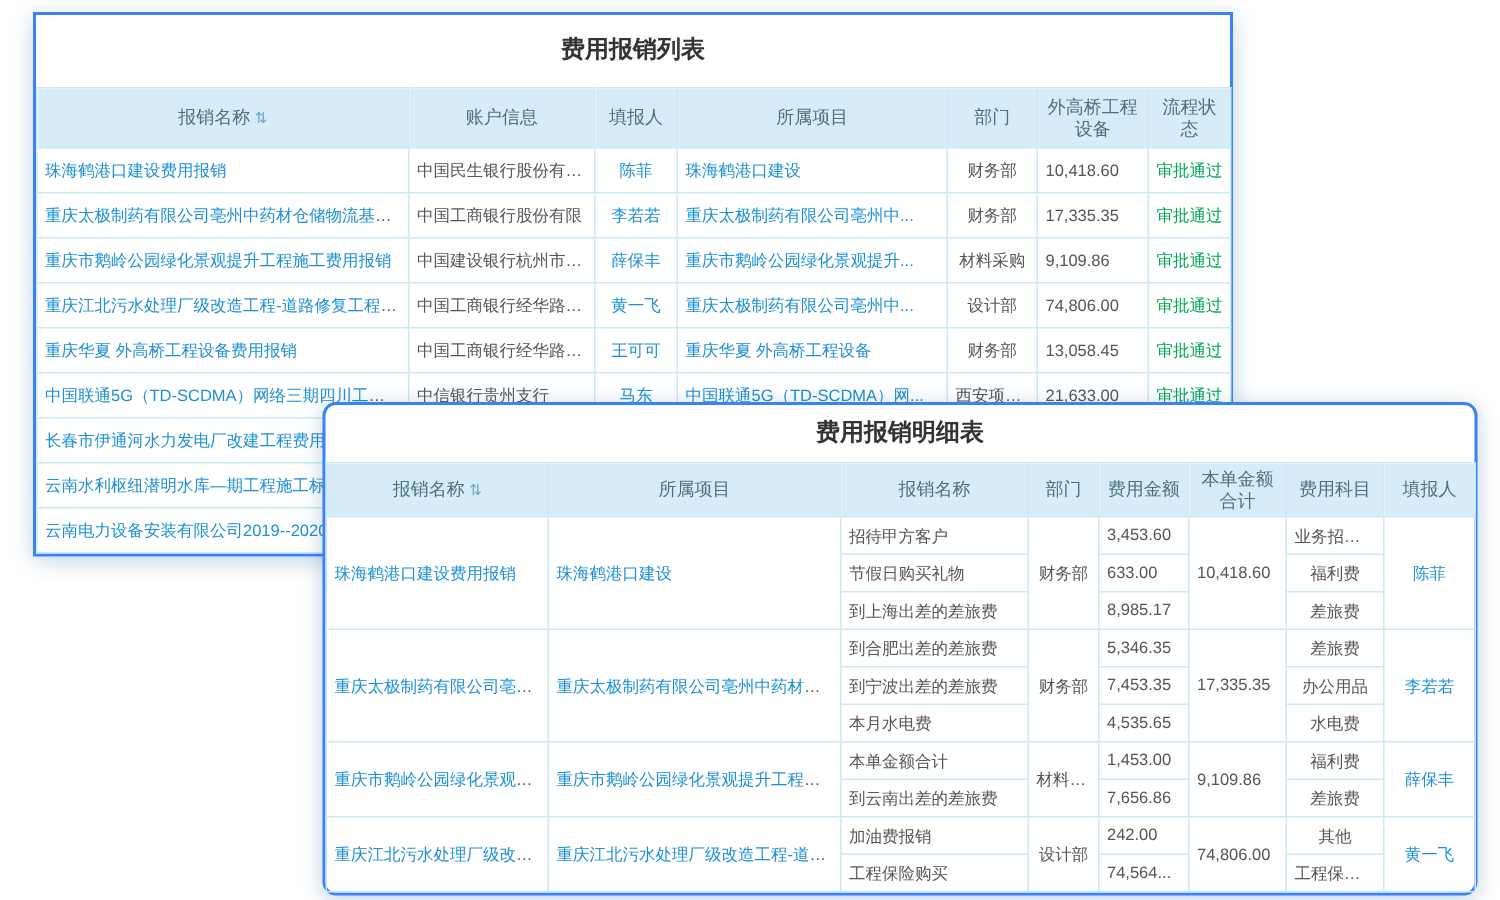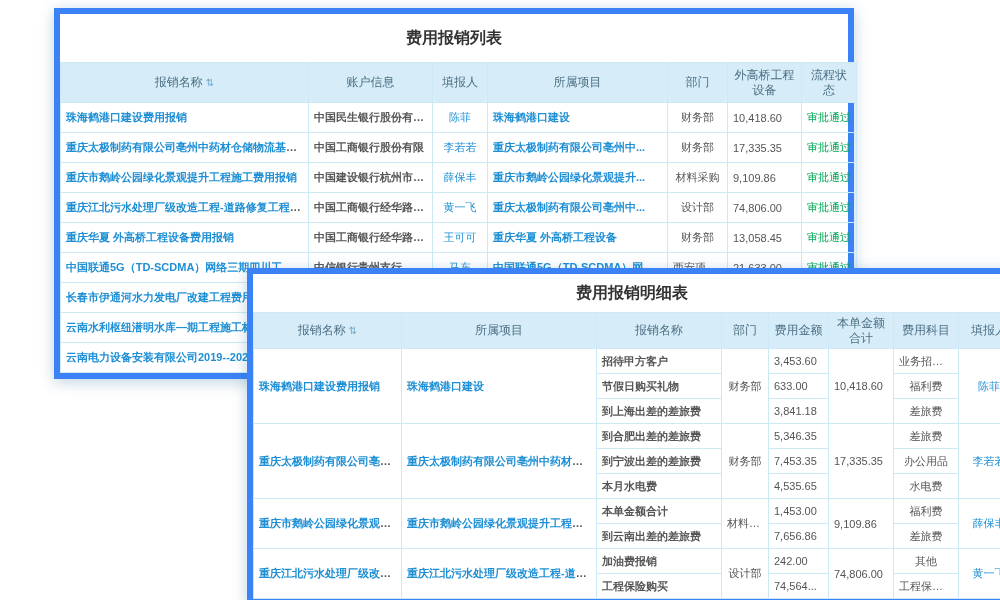--- a/index.html
+++ b/index.html
@@ -1,40 +1,40 @@
 <!DOCTYPE html>
 <html><head>
 <meta charset="utf-8">
 <style>
   * { margin:0; padding:0; box-sizing:border-box; }
   html,body { width:1000px; height:600px; background:#ffffff; overflow:hidden;
               font-family:"Liberation Sans","DejaVu Sans",sans-serif; }
   .stage { position:relative; width:1000px; height:600px; }
 
-  .card { position:absolute; background:#ffffff; border:6px solid #3b82f6;
-          box-shadow:0 3px 14px rgba(30,100,150,.28);margin-left:32px; }
+  .card { position:absolute; background:#ffffff; border:2px solid #3b82f6;
+          box-shadow:0 3px 14px rgba(30,100,150,.28); }
   .card.back  { left:22px;  top:8px;   width:800px; z-index:1; }
-  .card.front { left:215px; top:268px; width:770px; z-index:2; }
+  .card.front { left:215px; top:268px; width:770px; z-index:2;border-radius:9px; }
 
   .card-title { text-align:center; font-size:16px; font-weight:bold; color:#333; }
   .back  .card-title { height:48px; line-height:48px; }
   .front .card-title { height:38px; line-height:38px; }
 
   table { width:100%; border-collapse:collapse; table-layout:fixed; }
   th, td { border:1px solid #cde9f6; overflow:hidden; white-space:nowrap;
            text-overflow:ellipsis; padding:0 5px; }
   thead th { background:#d6edf9; color:#4d6f84; font-size:12px; font-weight:normal;
              text-align:center; white-space:normal; line-height:1.25; }
   .back  thead th { height:40px; }
   .front thead th { height:36px; }
   td { font-size:11px; color:#555; }
   .back  td { height:30px; }
   .front td { height:25px; }
 
-  td.left   { text-align:left;font-weight:bold; }
+  td.left   { text-align:left; }
   td.center { text-align:center; }
   td.right  { }
 
   a.link   { color:#1e8fd5; text-decoration:none; cursor:pointer; }
   a.status { color:#00a854; text-decoration:none; cursor:pointer; }
   .sort-icon { color:#6fa7c8; font-size:10px; margin-left:3px; cursor:pointer; }
 </style>
 </head>
 <body>
 
@@ -185,21 +185,21 @@
             <td class="center">业务招待费</td>
             <td class="center" rowspan="3"><a class="link">陈菲</a></td>
           </tr>
           <tr>
             <td class="left">节假日购买礼物</td>
             <td class="right">633.00</td>
             <td class="center">福利费</td>
           </tr>
           <tr>
             <td class="left">到上海出差的差旅费</td>
-            <td class="right">3,841.18</td>
+            <td class="right">8,985.17</td>
             <td class="center">差旅费</td>
           </tr>
           <tr>
             <td class="left" rowspan="3"><a class="link">重庆太极制药有限公司亳州中药...</a></td>
             <td class="left" rowspan="3"><a class="link">重庆太极制药有限公司亳州中药材仓储物流...</a></td>
             <td class="left">到合肥出差的差旅费</td>
             <td class="center" rowspan="3">财务部</td>
             <td class="right">5,346.35</td>
             <td class="right" rowspan="3">17,335.35</td>
             <td class="center">差旅费</td>

